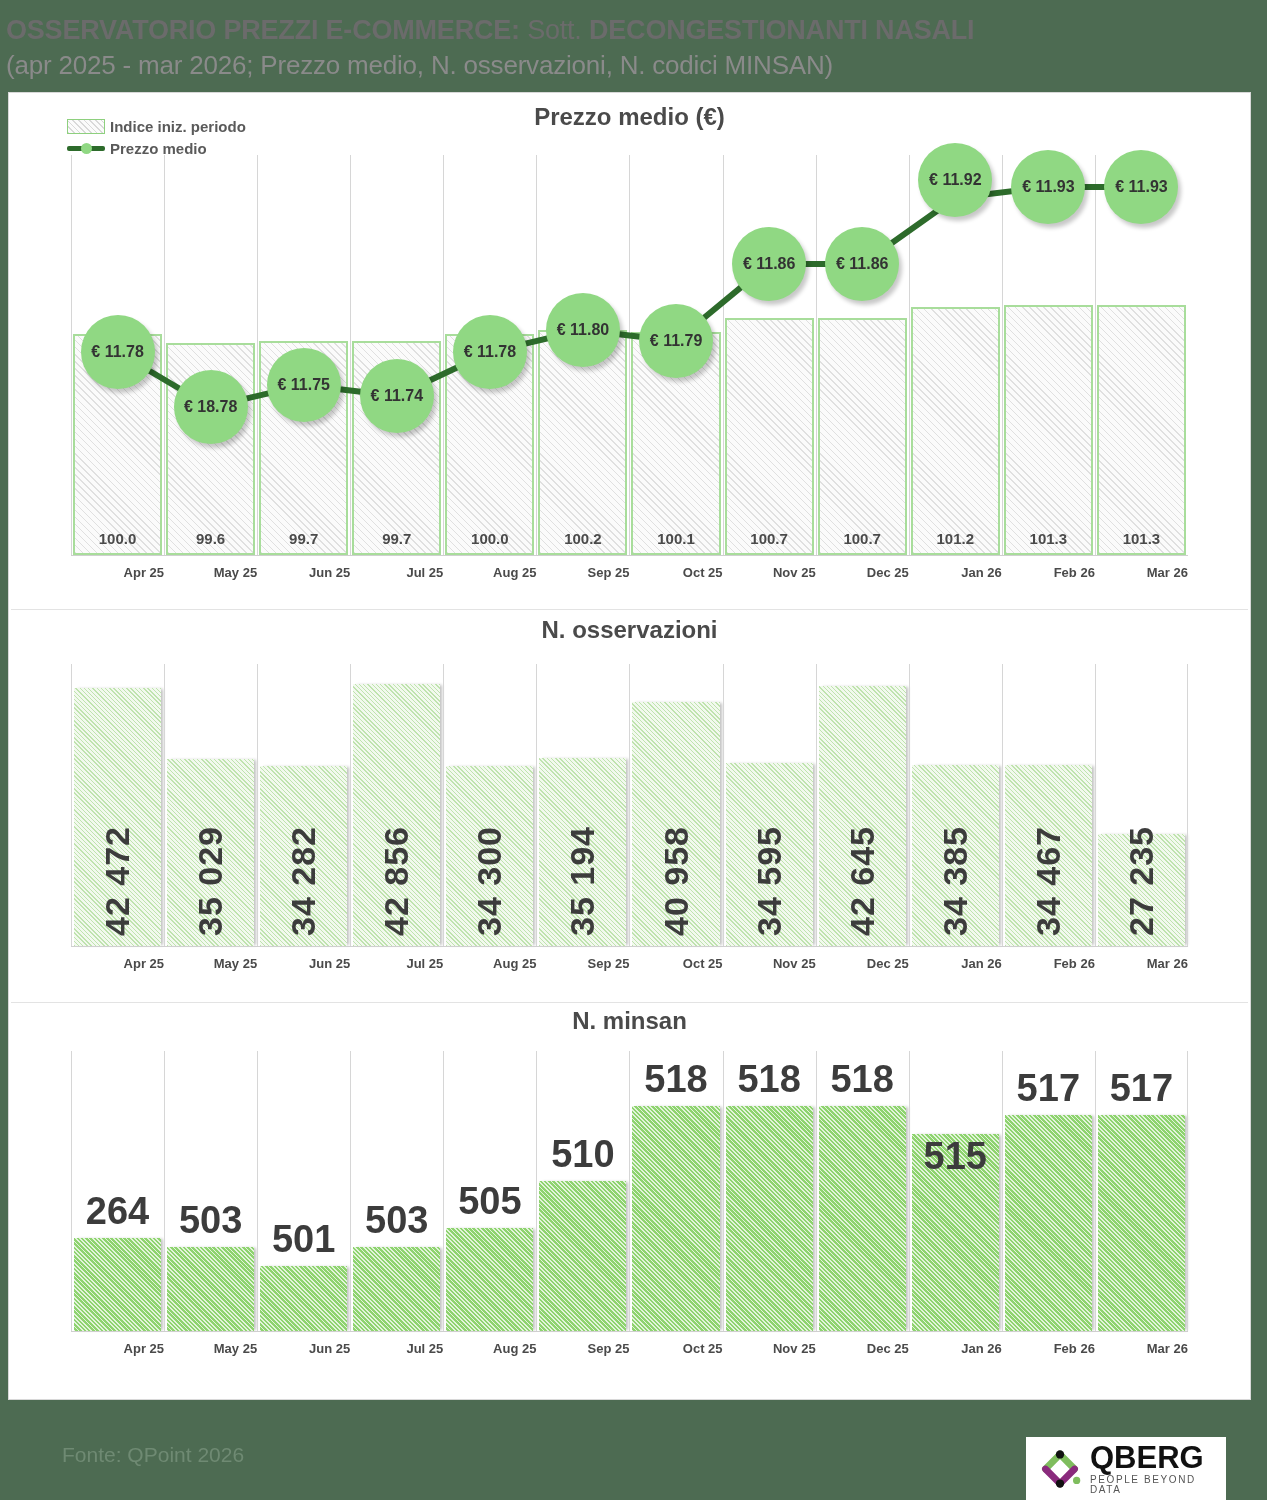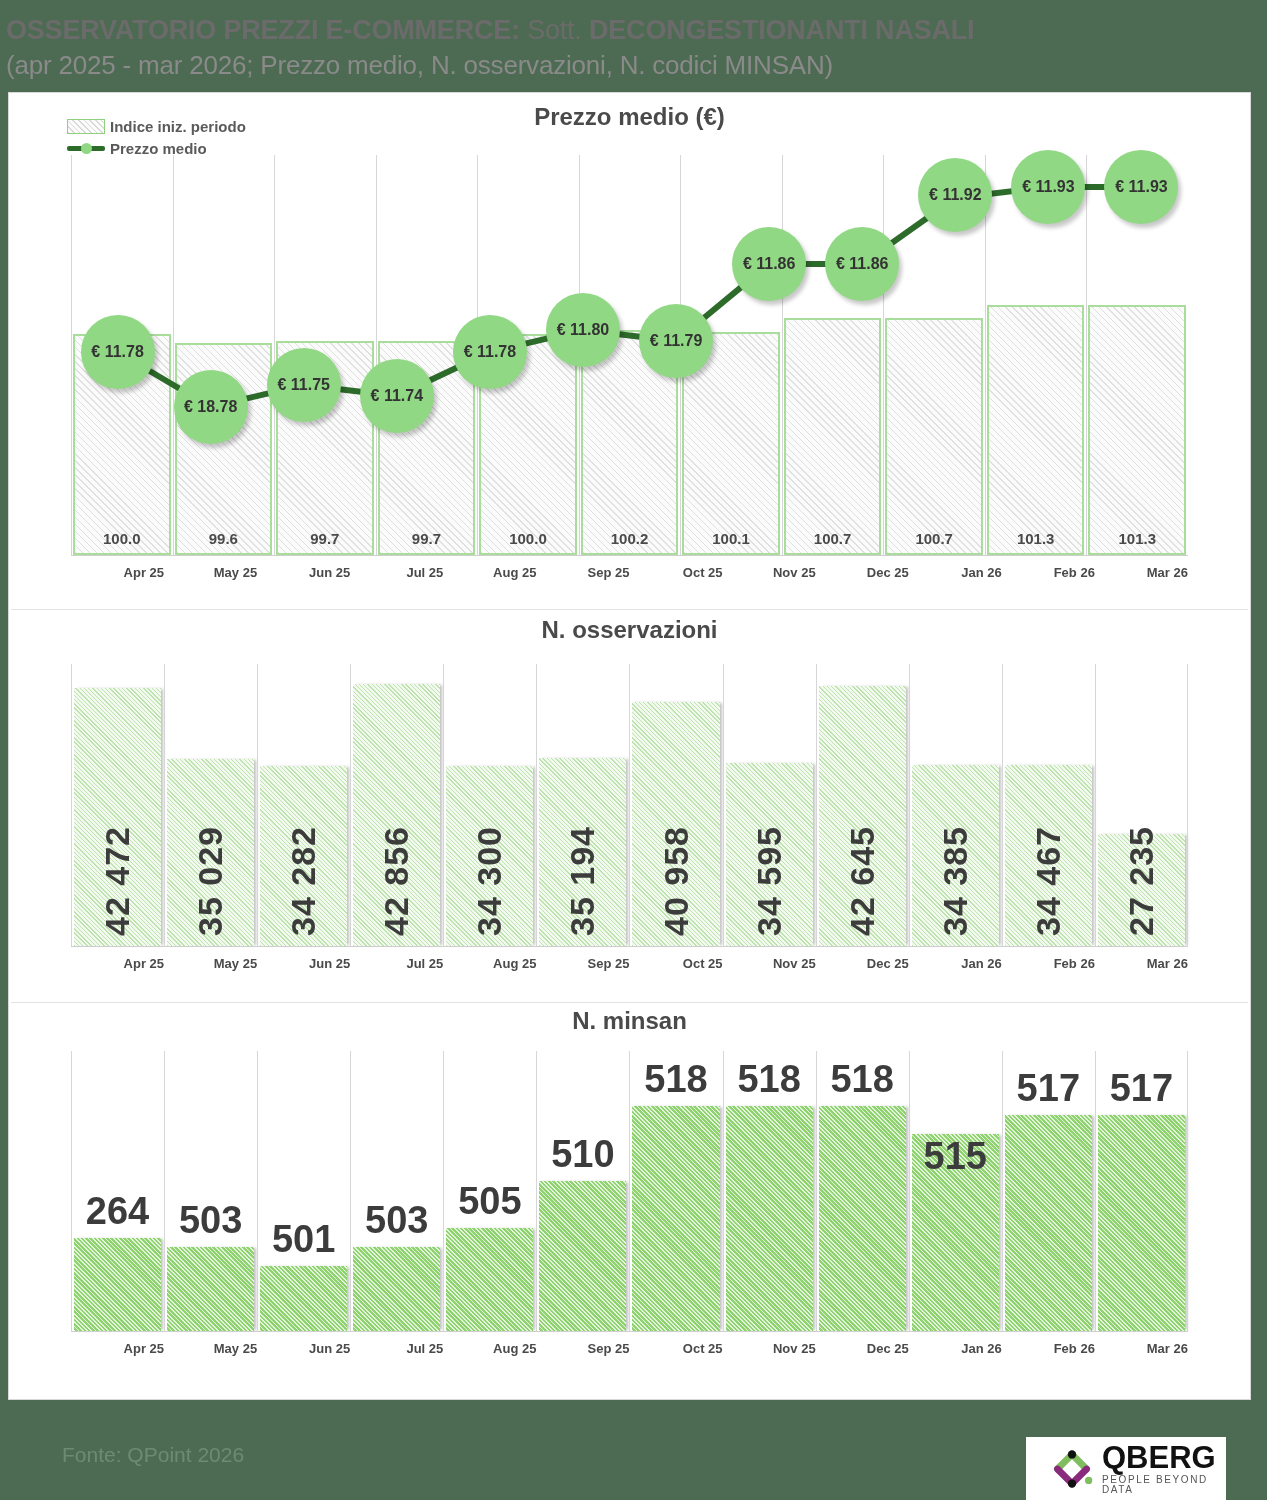--- a/index.html
+++ b/index.html
@@ -219,21 +219,21 @@
   }
   .logo-box {
     position: absolute;
     left: 1026px;
     top: 1437px;
     width: 200px;
     height: 63px;
     background: #fff;
     display: flex;
     align-items: center;
-    padding-left: 20px;
+    padding-left: 8px;
   }
   .logo-mark { width: 52px; height: 52px; flex: none; }
   .logo-text { margin-left: 4px; line-height: 1; }
   .logo-name {
     font-size: 31px; font-weight: bold; color: #111; letter-spacing: 0px;
   }
   .logo-tag {
     font-size: 10px; color: #555; letter-spacing: 1.6px; margin-top: 2px;
   }
 </style>
@@ -303,20 +303,25 @@
           </div>
         </div>
         <div class="col">
           <div class="idxbar" style="top: 163.412px;">
             <div class="idxval">100.7</div>
           </div>
         </div>
         <div class="col">
           <div class="idxbar" style="top: 163.412px;">
             <div class="idxval">100.7</div>
+          </div>
+        </div>
+        <div class="col">
+          <div class="idxbar" style="top: 152.235px;">
+            <div class="idxval">101.2</div>
           </div>
         </div>
         <div class="col">
           <div class="idxbar" style="top: 150px;">
             <div class="idxval">101.3</div>
           </div>
         </div>
         <div class="col">
           <div class="idxbar" style="top: 150px;">
             <div class="idxval">101.3</div>
@@ -327,21 +332,21 @@
         </svg>
         <div class="marker" style="left: 46.5417px; top: 197px;">€ 11.78</div>
         <div class="marker" style="left: 139.625px; top: 252px;">€ 18.78</div>
         <div class="marker" style="left: 232.708px; top: 230px;">€ 11.75</div>
         <div class="marker" style="left: 325.792px; top: 241px;">€ 11.74</div>
         <div class="marker" style="left: 418.875px; top: 197px;">€ 11.78</div>
         <div class="marker" style="left: 511.958px; top: 175px;">€ 11.80</div>
         <div class="marker" style="left: 605.042px; top: 186px;">€ 11.79</div>
         <div class="marker" style="left: 698.125px; top: 109px;">€ 11.86</div>
         <div class="marker" style="left: 791.208px; top: 109px;">€ 11.86</div>
-        <div class="marker" style="left: 884.292px; top: 40px; text-align: right;">€ 11.92</div>
+        <div class="marker" style="left: 884.292px; top: 25px; text-align: right;">€ 11.92</div>
         <div class="marker" style="left: 977.375px; top: 32px;">€ 11.93</div>
         <div class="marker" style="left: 1070.46px; top: 32px;">€ 11.93</div>
       </div>
     <div class="axis-line" style="left:62px; width:1117px; top:462px;"></div>
     <div class="axis" id="axis1" style="left:62px; width:1117px; top:472px;">
         <div class="tick">Apr 25</div>
         <div class="tick">May 25</div>
         <div class="tick">Jun 25</div>
         <div class="tick">Jul 25</div>
         <div class="tick">Aug 25</div>

